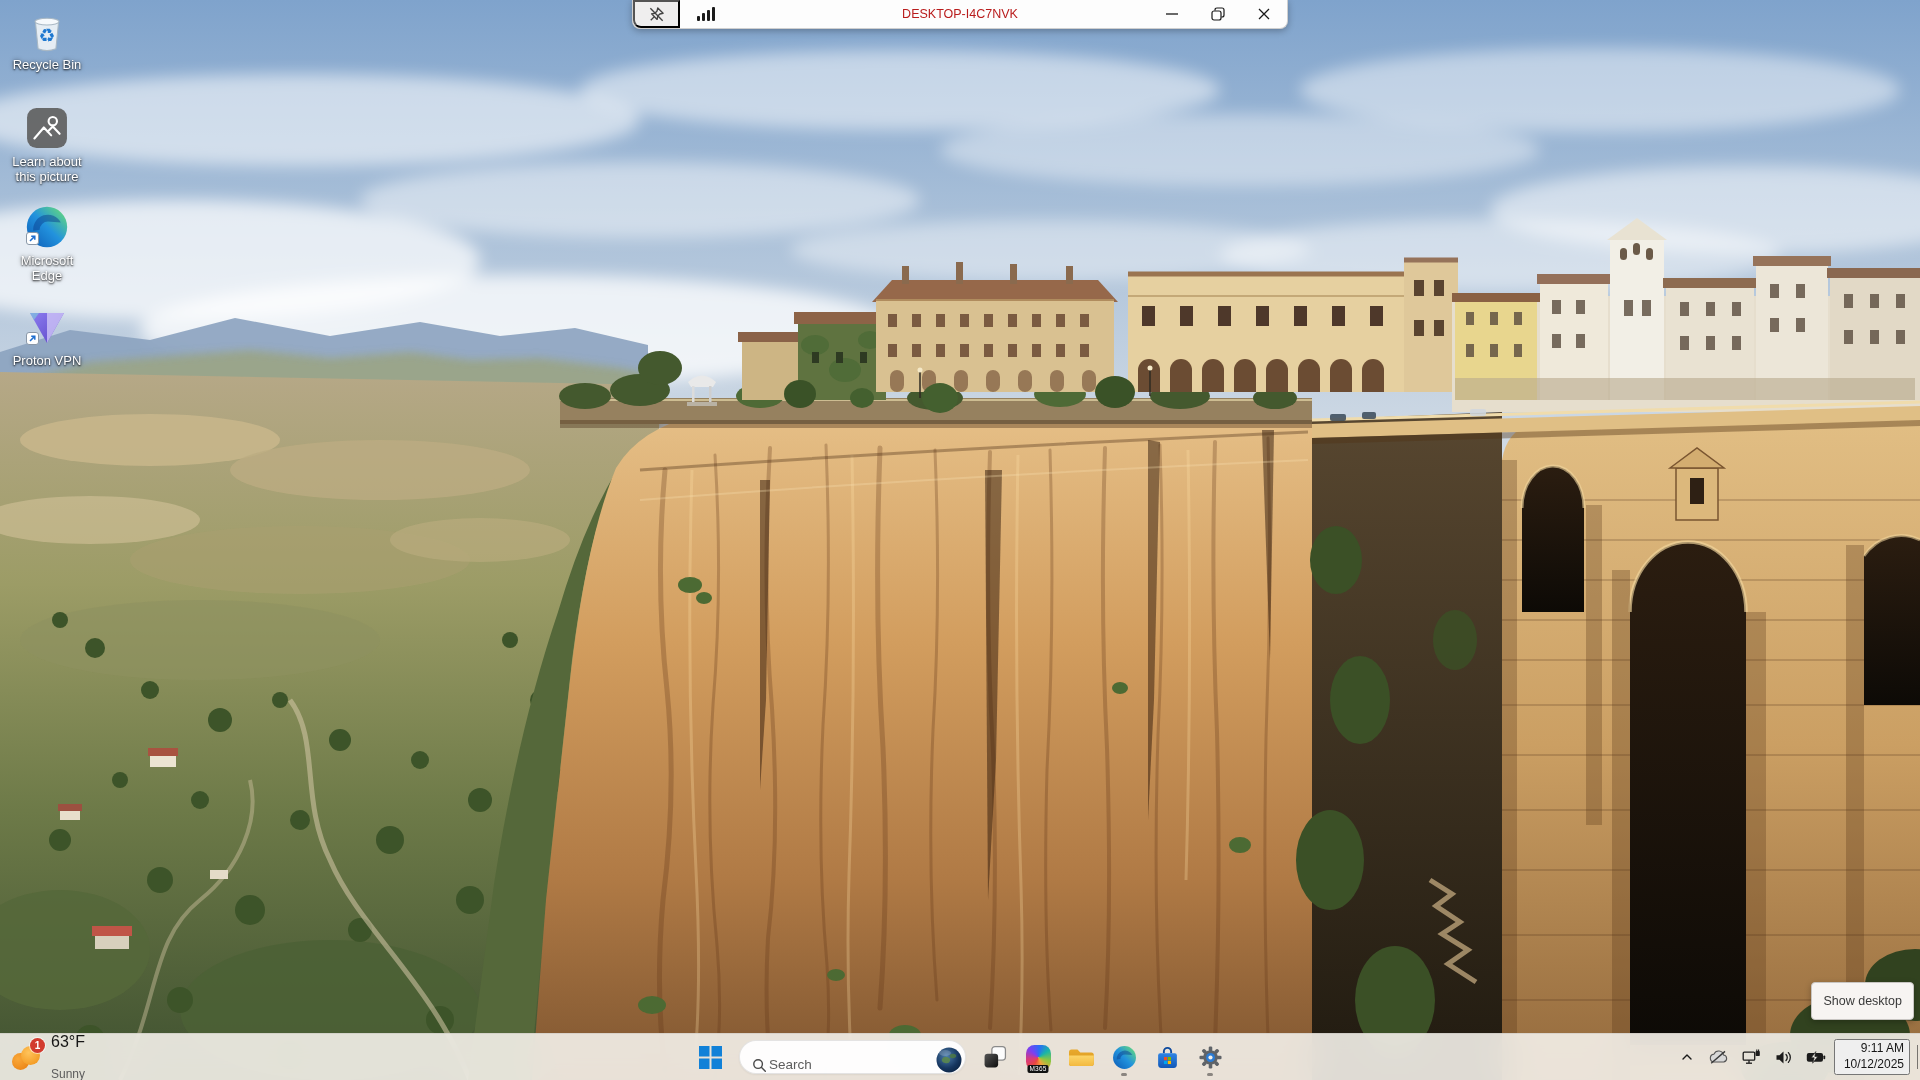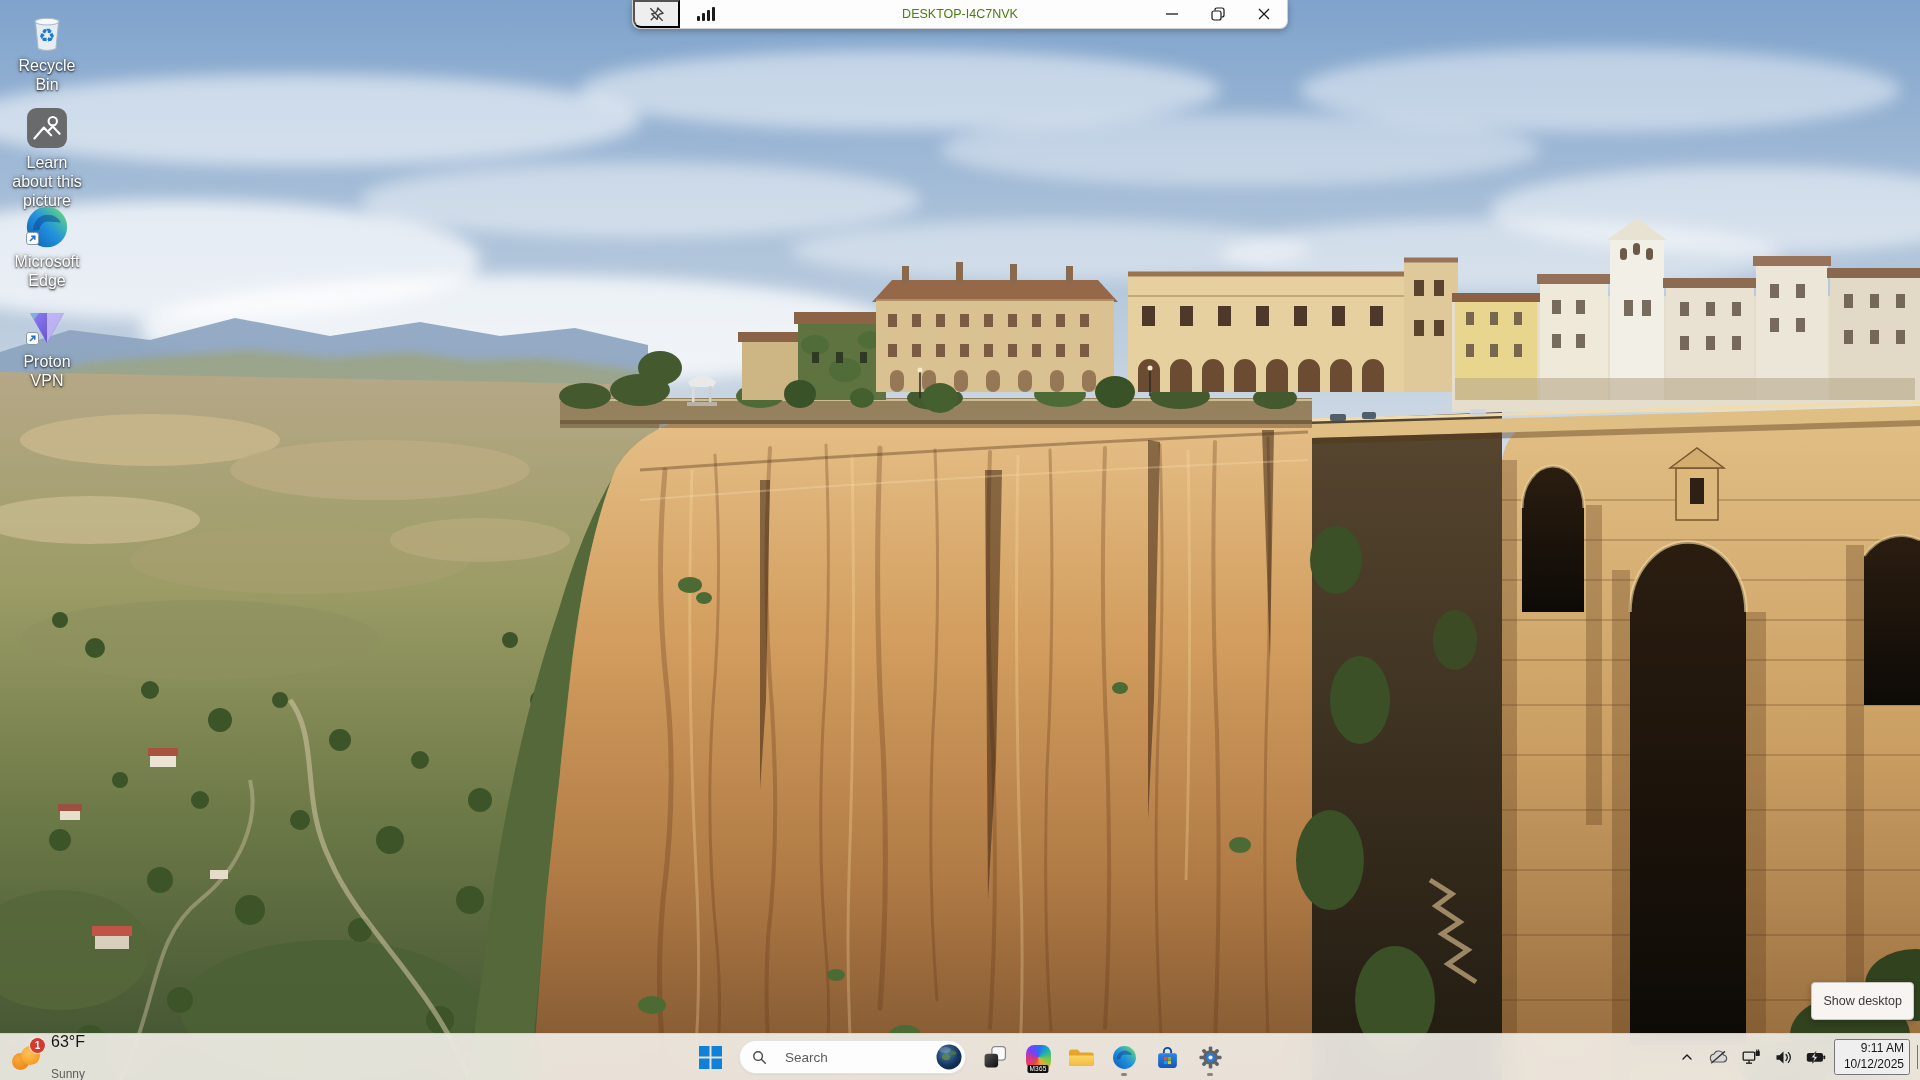--- a/index.html
+++ b/index.html
@@ -5,33 +5,33 @@
   html,body{margin:0;padding:0;background:#000;}
   .stage{position:relative;width:1920px;height:1080px;overflow:hidden;
          font-family:"Liberation Sans",sans-serif;background:#9db4d2;}
   .wallpaper{position:absolute;inset:0;width:1920px;height:1080px;}
 
   
   .dicons{position:absolute;top:8px;left:4px;width:86px;z-index:5;}
   .dicon{position:absolute;left:0;width:86px;display:flex;flex-direction:column;
          align-items:center;gap:3px;cursor:default;}
   .dicon .glyph{width:46px;height:46px;display:flex;align-items:center;justify-content:center;position:relative;}
-  .dicon .lbl{color:#fff;font-size:16px;text-align:center;line-height:1.18;max-width:84px;
+  .dicon .lbl{color:#fff;font-size:13px;text-align:center;line-height:1.18;max-width:84px;
               text-shadow:0 1px 2px rgba(0,0,0,.9),0 0 4px rgba(0,0,0,.55);}
   .sc-badge{position:absolute;left:2px;bottom:1px;}
 
   
   .connbar{position:absolute;top:0;left:50%;transform:translateX(-50%);width:654px;height:28px;
            background:#fdfdfd;border:1px solid #cfcfcf;border-top:none;border-radius:0 0 8px 8px;
            box-shadow:0 2px 7px rgba(0,0,0,.28);display:flex;align-items:center;z-index:20;}
   .pinbtn{width:47px;height:100%;display:flex;align-items:center;justify-content:center;
           background:#efeeee;border-radius:0 0 0 8px;}
   .sigicon{margin-left:17px;display:flex;align-items:flex-end;gap:2px;height:14px;}
   .sigicon i{display:block;width:3px;background:#1b1b1b;border-radius:1px;}
-  .conn-title{position:absolute;left:0;right:0;text-align:center;font-size:12.5px;color:#4d7c0f;pointer-events:none;}
+  .conn-title{position:absolute;left:0;right:0;text-align:center;font-size:12.5px;color:#b91c1c;pointer-events:none;}
   .winbtns{margin-left:auto;display:flex;height:100%;}
   .wbtn{width:46px;height:100%;display:flex;align-items:center;justify-content:center;background:transparent;border:none;}
   .wbtn.close{border-radius:0 0 8px 0;}
 
   
   .taskbar{position:absolute;left:0;right:0;bottom:0;height:46px;z-index:30;
            background:rgba(244,241,234,.9);backdrop-filter:blur(16px);
            border-top:1px solid rgba(0,0,0,.07);}
   .tb-left{position:absolute;left:12px;top:0;height:100%;display:flex;align-items:center;gap:9px;}
   .wicon{position:relative;width:30px;height:30px;}
@@ -45,21 +45,21 @@
   .wtemp{font-size:16px;color:#161616;}
   .wcond{font-size:12px;color:#5c5c5c;margin-top:16px;}
 
   .tb-center{position:absolute;left:50%;top:0;height:100%;transform:translateX(-50%);
              display:flex;align-items:center;gap:3px;}
   .tbtn{width:40px;height:40px;border-radius:6px;display:flex;align-items:center;justify-content:center;
         position:relative;background:transparent;border:none;}
   .rundot{position:absolute;bottom:1px;left:50%;transform:translateX(-50%);
           width:6px;height:3px;border-radius:2px;background:#8a8580;}
   .searchbox{width:210px;height:32px;background:rgba(255,255,255,.94);border:1px solid rgba(0,0,0,.1);
-             border-radius:17px;display:flex;align-items:center;padding:0 3px 0 12px;gap:16px;margin:0 6px;
+             border-radius:17px;display:flex;align-items:flex-end;padding:0 3px 0 12px;gap:0;margin:0 6px;
              box-shadow:0 1px 2px rgba(0,0,0,.06);}
   .searchbox input{border:none;outline:none;background:transparent;font-size:13.5px;color:#3c3c3c;
                    flex:1;min-width:0;font-family:inherit;}
   .searchbox input::placeholder{color:#5c5c5c;opacity:1;}
   .copilot{width:25px;height:25px;border-radius:34%;position:relative;
            background:conic-gradient(from 210deg,#e8483f,#d83a7d,#7b3ff2,#2a6cf6,#19b5a8,#8ec63f,#f2a33c,#e8483f);}
   .m365badge{position:absolute;left:50%;bottom:-3px;transform:translateX(-50%);
              background:#111;color:#fff;font-size:6.5px;line-height:8px;padding:0 2px;border-radius:2px;letter-spacing:.2px;}
 
   .tb-right{position:absolute;right:10px;top:0;height:100%;display:flex;align-items:center;gap:2px;}

